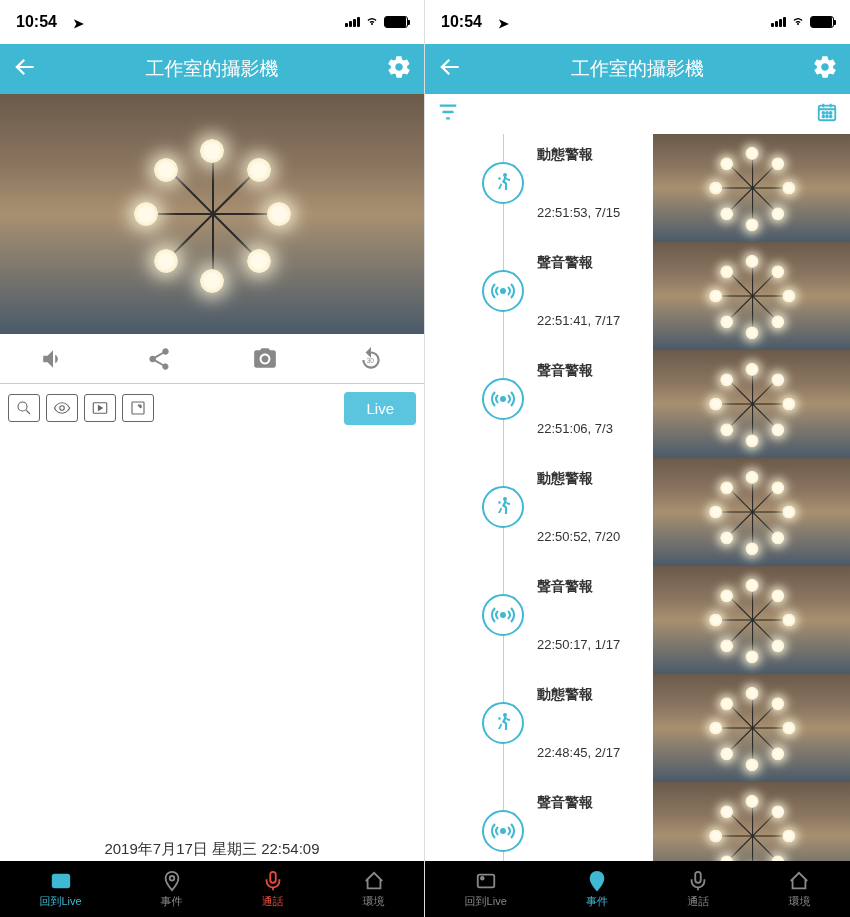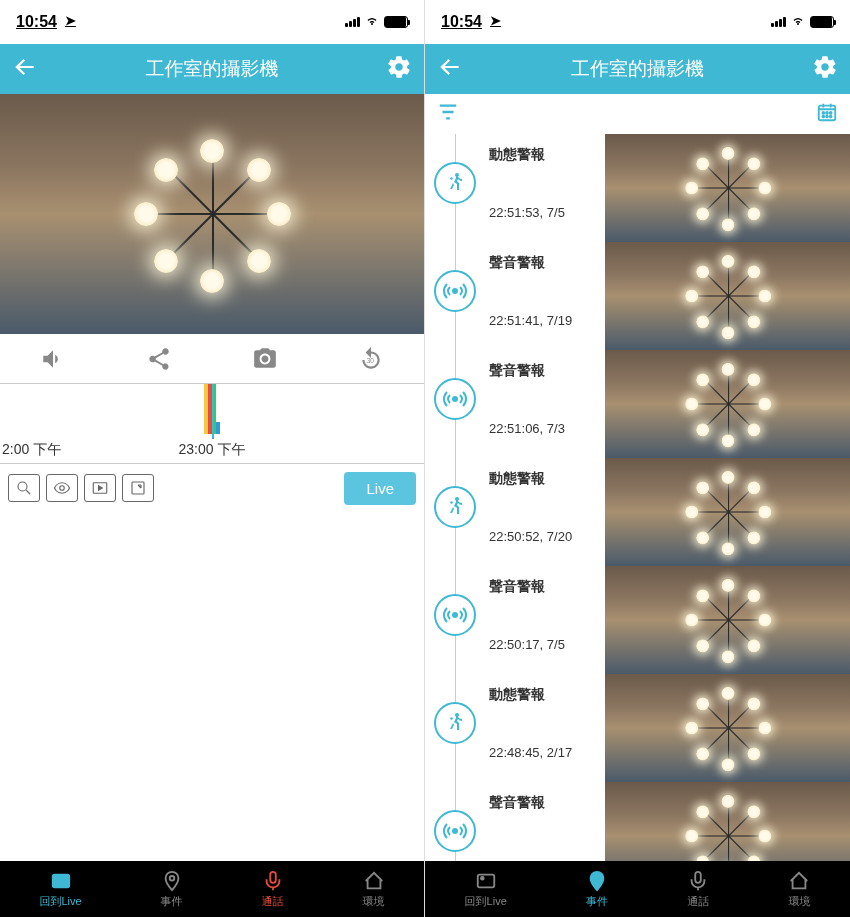--- a/index.html
+++ b/index.html
@@ -3,21 +3,21 @@
 <meta charset="utf-8">
 <style>
 * { margin: 0; padding: 0; box-sizing: border-box; }
 body { font-family: -apple-system, BlinkMacSystemFont, "Segoe UI", sans-serif; background: #fff; }
 .container { display: flex; width: 850px; height: 917px; }
 .screen { width: 425px; height: 917px; display: flex; flex-direction: column; position: relative; background: #fff; border-right: 1px solid #ddd; }
 .screen:last-child { border-right: none; }
 
 
 .status-bar { height: 44px; display: flex; justify-content: space-between; align-items: center; padding: 0 16px; font-weight: 600; font-size: 16px; color: #000; }
-.status-left { display: flex; align-items: flex-start; gap: 8px; text-decoration: underline; }
+.status-left { display: flex; align-items: flex-end; gap: 16px; }
 .status-right { display: flex; align-items: center; gap: 4px; }
 .signal-bars { display: flex; align-items: flex-end; gap: 1px; }
 .signal-bars span { width: 3px; background: #000; border-radius: 1px; }
 .signal-bars span:nth-child(1){height:4px} .signal-bars span:nth-child(2){height:6px} .signal-bars span:nth-child(3){height:8px} .signal-bars span:nth-child(4){height:10px}
 .wifi-icon svg { width: 16px; height: 12px; }
 .battery { width: 24px; height: 12px; border: 1px solid #000; border-radius: 3px; position: relative; }
 .battery::after { content:''; position:absolute; right:-3px; top:3px; width:2px; height:5px; background:#000; border-radius:0 1px 1px 0;}
 .battery-fill { background:#000; height:100%; width:95%; border-radius:1px;}
 .loc-arrow { font-size: 13px; }
 
@@ -64,21 +64,21 @@
 .tab-item.active svg { fill: #3fb8d4; stroke: #3fb8d4; }
 .tab-item.accent { color: #e74c3c; }
 .tab-item.accent svg { stroke: #e74c3c; }
 
 
 .filter-bar { height: 40px; display: flex; align-items: center; justify-content: space-between; padding: 0 12px; }
 .filter-icon svg, .calendar-icon svg { width: 22px; height: 22px; }
 
 
 .event-list { flex: 1; overflow: hidden; position: relative; }
-.event-row { display: flex; height: 108px; position: relative; }
+.event-row { display: flex; height: 108px; position: relative; padding-left: 48px; }
 .event-timeline { width: 60px; display: flex; flex-direction: column; align-items: center; position: relative; }
 .event-line { position: absolute; left: 50%; top: 0; bottom: 0; width: 1px; background: #ccc; }
 .event-icon-circle { width: 42px; height: 42px; border: 2px solid #3fb8d4; border-radius: 50%; background: #fff; display: flex; align-items: center; justify-content: center; z-index: 1; margin-top: 28px; }
 .event-icon-circle svg { width: 24px; height: 24px; fill: #3fb8d4; }
 .event-info { width: 120px; padding: 12px 4px; display: flex; flex-direction: column; justify-content: space-between; }
 .event-type { font-size: 14px; font-weight: 600; color: #333; }
 .event-time { font-size: 13px; color: #333; margin-bottom: 10px; }
 .event-thumb { flex: 1; background: linear-gradient(180deg, #6b5a4a 0%, #8a7560 30%, #a89070 50%, #4a5a6a 100%); position: relative; overflow: hidden; }
 .event-thumb .ceiling-light { transform: translate(-50%, -50%) scale(0.55); }
 </style>
@@ -161,33 +161,20 @@
           </svg>
         </span>
     <span class="ctrl-btn">
           <svg viewBox="0 0 24 24">
             <path d="M12 5V1L7 6l5 5V7c3.3 0 6 2.7 6 6s-2.7 6-6 6-6-2.7-6-6H4c0 4.4 3.6 8 8 8s8-3.6 8-8-3.6-8-8-8z"></path>
             <text x="8" y="16" font-size="6" fill="#888">30</text>
           </svg>
         </span>
   </div>
 
-  <div class="timeline">
-    <div class="timeline-bars">
-      <div class="tl-bar tl-yellow"></div>
-          <div class="tl-bar tl-red"></div>
-          <div class="tl-bar tl-green"></div>
-          <div class="tl-bar tl-blue"></div>
-    </div>
-    <div class="timeline-marker"></div>
-    <div class="timeline-labels">
-      <span class="tl-label-left">2:00 下午</span>
-      <span class="tl-label-center">23:00 下午</span>
-    </div>
-  </div>
 
   <div class="tool-row">
     <span class="tool-btn">
           <svg viewBox="0 0 24 24">
             <circle cx="10" cy="10" r="6"></circle>
             <path d="M15 15l5 5"></path>
           </svg>
         </span>
     <span class="tool-btn">
           <svg viewBox="0 0 24 24">
@@ -203,20 +190,21 @@
         </span>
     <span class="tool-btn">
           <svg viewBox="0 0 24 24">
             <rect x="4" y="4" width="16" height="16" rx="1"></rect>
             <path d="M12 8l4 4M16 8v4M16 8h-4"></path>
           </svg>
         </span>
     <span class="live-btn">Live</span>
   </div>
 
+  <div class="footer-timestamp">2019年7月17日 星期三 22:54:09</div>
 
   <div class="tab-bar">
     <div class="tab-item active">
       <svg viewBox="0 0 24 24" fill="none" stroke="#3fb8d4" stroke-width="2">
             <rect x="3" y="5" width="18" height="14" rx="2"></rect>
             <circle cx="8" cy="9" r="1.5" fill="#3fb8d4"></circle>
           </svg>
       <span>回到Live</span>
     </div>
     <div class="tab-item">
@@ -304,21 +292,21 @@
             <div class="event-line"></div>
             <div class="event-icon-circle">
               <svg viewBox="0 0 24 24">
                 <circle cx="14" cy="4" r="2"></circle>
                 <path d="M13 7l-2 4 3 2v6h2v-7l-2-2 1-2c1 1 2 2 4 2V8c-2 0-3-1-4-2l-1-1h-1zm-3 5l-3 6h2l2-4-1-2zm-3-4l2 1 1-2-2-1-1 2z"></path>
               </svg>
             </div>
           </div>
           <div class="event-info">
             <span class="event-type">動態警報</span>
-            <span class="event-time">22:51:53, 7/5</span>
+            <span class="event-time">22:51:53, 7/15</span>
           </div>
           <div class="event-thumb">
             <div class="ceiling-light">
               <div class="light-arm" style="transform:rotate(0deg)"></div>
               <div class="light-arm" style="transform:rotate(45deg)"></div>
               <div class="light-arm" style="transform:rotate(90deg)"></div>
               <div class="light-arm" style="transform:rotate(135deg)"></div>
               <div class="light-arm" style="transform:rotate(180deg)"></div>
               <div class="light-arm" style="transform:rotate(225deg)"></div>
               <div class="light-arm" style="transform:rotate(270deg)"></div>
@@ -339,21 +327,21 @@
             <div class="event-line"></div>
             <div class="event-icon-circle">
               <svg viewBox="0 0 24 24">
                 <circle cx="12" cy="12" r="3"></circle>
                 <path d="M7 8c-1 1-2 2-2 4s1 3 2 4M17 8c1 1 2 2 2 4s-1 3-2 4M4 5C2 7 1 9 1 12s1 5 3 7M20 5c2 2 3 4 3 7s-1 5-3 7" fill="none" stroke="#3fb8d4" stroke-width="2"></path>
               </svg>
             </div>
           </div>
           <div class="event-info">
             <span class="event-type">聲音警報</span>
-            <span class="event-time">22:51:41, 7/19</span>
+            <span class="event-time">22:51:41, 7/17</span>
           </div>
           <div class="event-thumb">
             <div class="ceiling-light">
               <div class="light-arm" style="transform:rotate(0deg)"></div>
               <div class="light-arm" style="transform:rotate(45deg)"></div>
               <div class="light-arm" style="transform:rotate(90deg)"></div>
               <div class="light-arm" style="transform:rotate(135deg)"></div>
               <div class="light-arm" style="transform:rotate(180deg)"></div>
               <div class="light-arm" style="transform:rotate(225deg)"></div>
               <div class="light-arm" style="transform:rotate(270deg)"></div>
@@ -444,21 +432,21 @@
             <div class="event-line"></div>
             <div class="event-icon-circle">
               <svg viewBox="0 0 24 24">
                 <circle cx="12" cy="12" r="3"></circle>
                 <path d="M7 8c-1 1-2 2-2 4s1 3 2 4M17 8c1 1 2 2 2 4s-1 3-2 4M4 5C2 7 1 9 1 12s1 5 3 7M20 5c2 2 3 4 3 7s-1 5-3 7" fill="none" stroke="#3fb8d4" stroke-width="2"></path>
               </svg>
             </div>
           </div>
           <div class="event-info">
             <span class="event-type">聲音警報</span>
-            <span class="event-time">22:50:17, 7/5</span>
+            <span class="event-time">22:50:17, 1/17</span>
           </div>
           <div class="event-thumb">
             <div class="ceiling-light">
               <div class="light-arm" style="transform:rotate(0deg)"></div>
               <div class="light-arm" style="transform:rotate(45deg)"></div>
               <div class="light-arm" style="transform:rotate(90deg)"></div>
               <div class="light-arm" style="transform:rotate(135deg)"></div>
               <div class="light-arm" style="transform:rotate(180deg)"></div>
               <div class="light-arm" style="transform:rotate(225deg)"></div>
               <div class="light-arm" style="transform:rotate(270deg)"></div>

